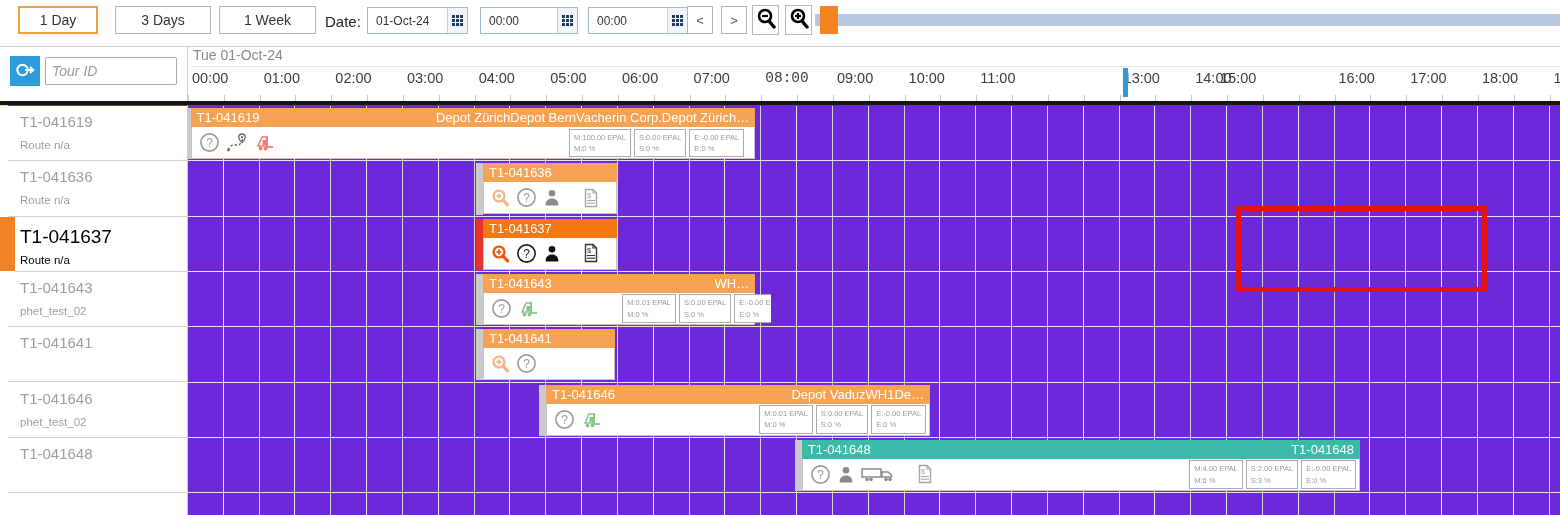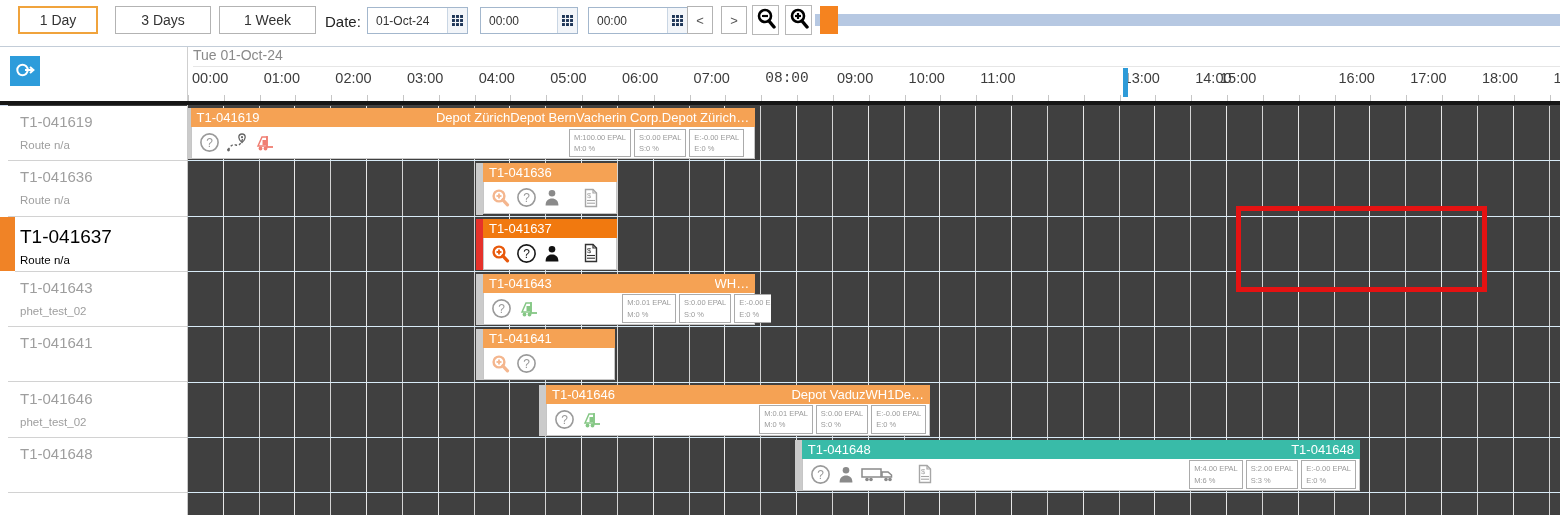--- a/index.html
+++ b/index.html
@@ -1,16 +1,16 @@
 <!DOCTYPE html>
 <html><head>
 <meta charset="utf-8">
 <style>
   html,body{margin:0;padding:0;background:#fff;}
-  .app{position:relative;width:1560px;height:515px;overflow:hidden;background:#404040;
+  .app{position:relative;width:1560px;height:515px;overflow:hidden;background:#6d28d9;
        font-family:"Liberation Sans",sans-serif;color:#333;}
 
   
   .toolbar{position:absolute;left:0;top:0;width:1560px;height:46px;background:#fff;
            border-bottom:1px solid #c3cdd8;z-index:30;}
   .vbtn{position:absolute;top:6px;height:28px;background:#fff;border:1px solid #b3b3b3;
         font-family:"Liberation Sans",sans-serif;font-size:14px;color:#333;cursor:pointer;}
   .vbtn.active{border:2px solid #f0a33c;}
   .vbtn.b0{left:18px;width:80px;}
   .vbtn.b1{left:115px;width:96px;}
@@ -195,20 +195,21 @@
     </div>
   </div>
 
   <div class="sidebar-head">
     <button class="search-btn">
       <span><svg width="22" height="22" viewBox="0 0 22 22">
             <circle cx="8.5" cy="11" r="5.2" fill="none" stroke="#fff" stroke-width="2"></circle>
             <path d="M11 11 h8 M16 8 l3.4 3 L16 14" fill="none" stroke="#fff" stroke-width="2" stroke-linejoin="miter"></path>
           </svg></span>
     </button>
+    <input class="tour-input" placeholder="Tour ID" style="">
   </div>
   <div class="tl-head">
     <div class="day-label">Tue 01-Oct-24</div>
     <div class="hours" id="hours">
         <span class="hour-label" style="left: 4px;">00:00</span>
         <span class="hour-label" style="left: 75.66px;">01:00</span>
         <span class="hour-label" style="left: 147.32px;">02:00</span>
         <span class="hour-label" style="left: 218.98px;">03:00</span>
         <span class="hour-label" style="left: 290.64px;">04:00</span>
         <span class="hour-label" style="left: 362.3px;">05:00</span>

